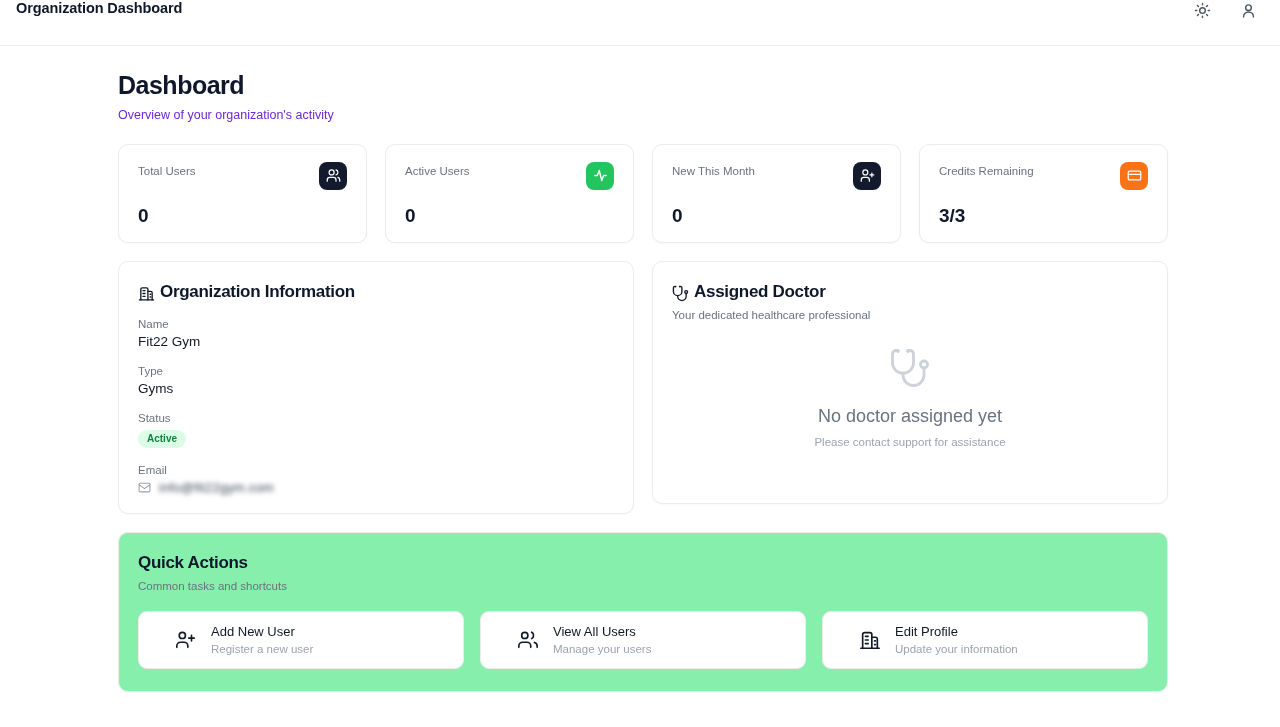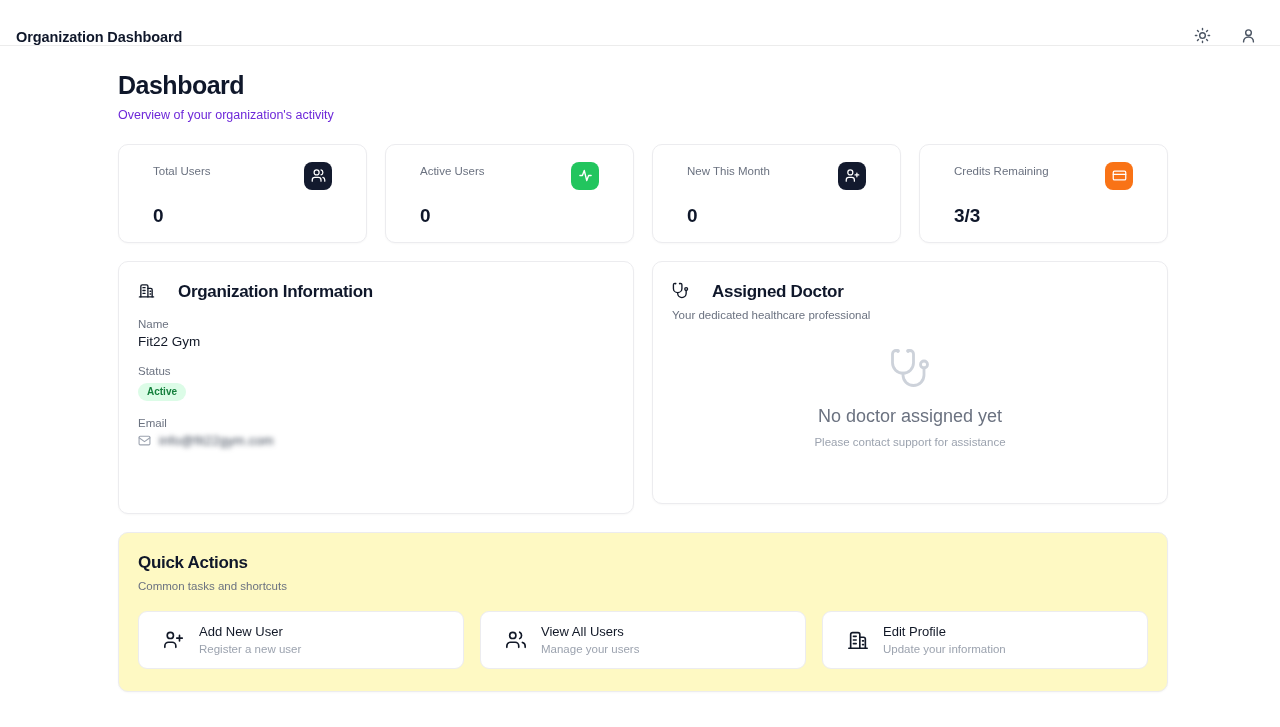--- a/index.html
+++ b/index.html
@@ -13,21 +13,21 @@
     overflow: hidden;
   }
 
   
   .topbar {
     height: 46px;
     width: 100%;
     background: #ffffff;
     border-bottom: 1px solid #ececec;
     display: flex;
-    align-items: flex-end;
+    align-items: flex-start;
     padding: 0 22px 0 16px;
     position: relative;
   }
   .topbar-title {
     font-size: 14.5px;
     font-weight: bold;
     letter-spacing: -0.1px;
     color: #0f172a;
   }
   .topbar-actions {
@@ -69,21 +69,21 @@
     display: grid;
     grid-template-columns: repeat(4, 1fr);
     gap: 18px;
     margin-top: 22px;
   }
   .stat-card {
     background: #ffffff;
     border: 1px solid #ececef;
     border-radius: 10px;
     height: 99px;
-    padding: 17px 34px;
+    padding: 17px 19px;
     display: flex;
     flex-direction: column;
     justify-content: space-between;
     box-shadow: 0 1px 2px rgba(16,24,40,0.03);
   }
   .stat-top {
     display: flex;
     align-items: flex-start;
     justify-content: space-between;
   }
@@ -120,22 +120,22 @@
     background: #ffffff;
     border: 1px solid #ececef;
     border-radius: 10px;
     padding: 20px 19px 22px 19px;
     box-shadow: 0 1px 2px rgba(16,24,40,0.03);
   }
   .panel-left { height: 253px; }
   .panel-right { height: 243px; display: flex; flex-direction: column; }
   .panel-head {
     display: flex;
-    align-items: flex-start;
-    gap: 23px;
+    align-items: flex-end;
+    gap: 5px;
   }
   .panel-title {
     font-size: 17px;
     font-weight: bold;
     letter-spacing: -0.3px;
     color: #0f172a;
   }
   .panel-sub {
     font-size: 11.5px;
     color: #6b7280;
@@ -191,21 +191,21 @@
     color: #6b7280;
   }
   .empty-sub {
     font-size: 11.5px;
     color: #9ca3af;
     margin-top: 7px;
   }
 
   
   .quick-panel {
-    background: #fef9c3;
+    background: #86efac;
     border: 1px solid #ececef;
     border-radius: 10px;
     margin-top: 18px;
     padding: 20px 19px 22px 19px;
     box-shadow: 0 1px 2px rgba(16,24,40,0.03);
   }
   .quick-title {
     font-size: 17px;
     font-weight: bold;
     letter-spacing: -0.3px;
@@ -222,21 +222,21 @@
     gap: 16px;
     margin-top: 19px;
   }
   .quick-card {
     border: 1px solid #ececef;
     border-radius: 9px;
     height: 58px;
     display: flex;
     align-items: center;
     gap: 14px;
-    padding: 0 24px;
+    padding: 0 36px;
     cursor: pointer;
     background: #fff;
   }
   .quick-ico { color: #111827; flex: none; display: flex; }
   .quick-name {
     font-size: 13px;
     color: #111827;
     line-height: 1.25;
   }
   .quick-desc {
@@ -341,20 +341,24 @@
           </svg>
         </span>
         <div class="panel-title">Organization Information</div>
       </div>
 
       <div class="field">
         <div class="field-label">Name</div>
         <div class="field-value">Fit22 Gym</div>
       </div>
 
+      <div class="field">
+        <div class="field-label">Type</div>
+        <div class="field-value">Gyms</div>
+      </div>
 
       <div class="field">
         <div class="field-label">Status</div>
         <span class="badge">Active</span>
       </div>
 
       <div class="field">
         <div class="field-label">Email</div>
         <div class="email-row">
           <span style="display:flex;color:#9ca3af">

